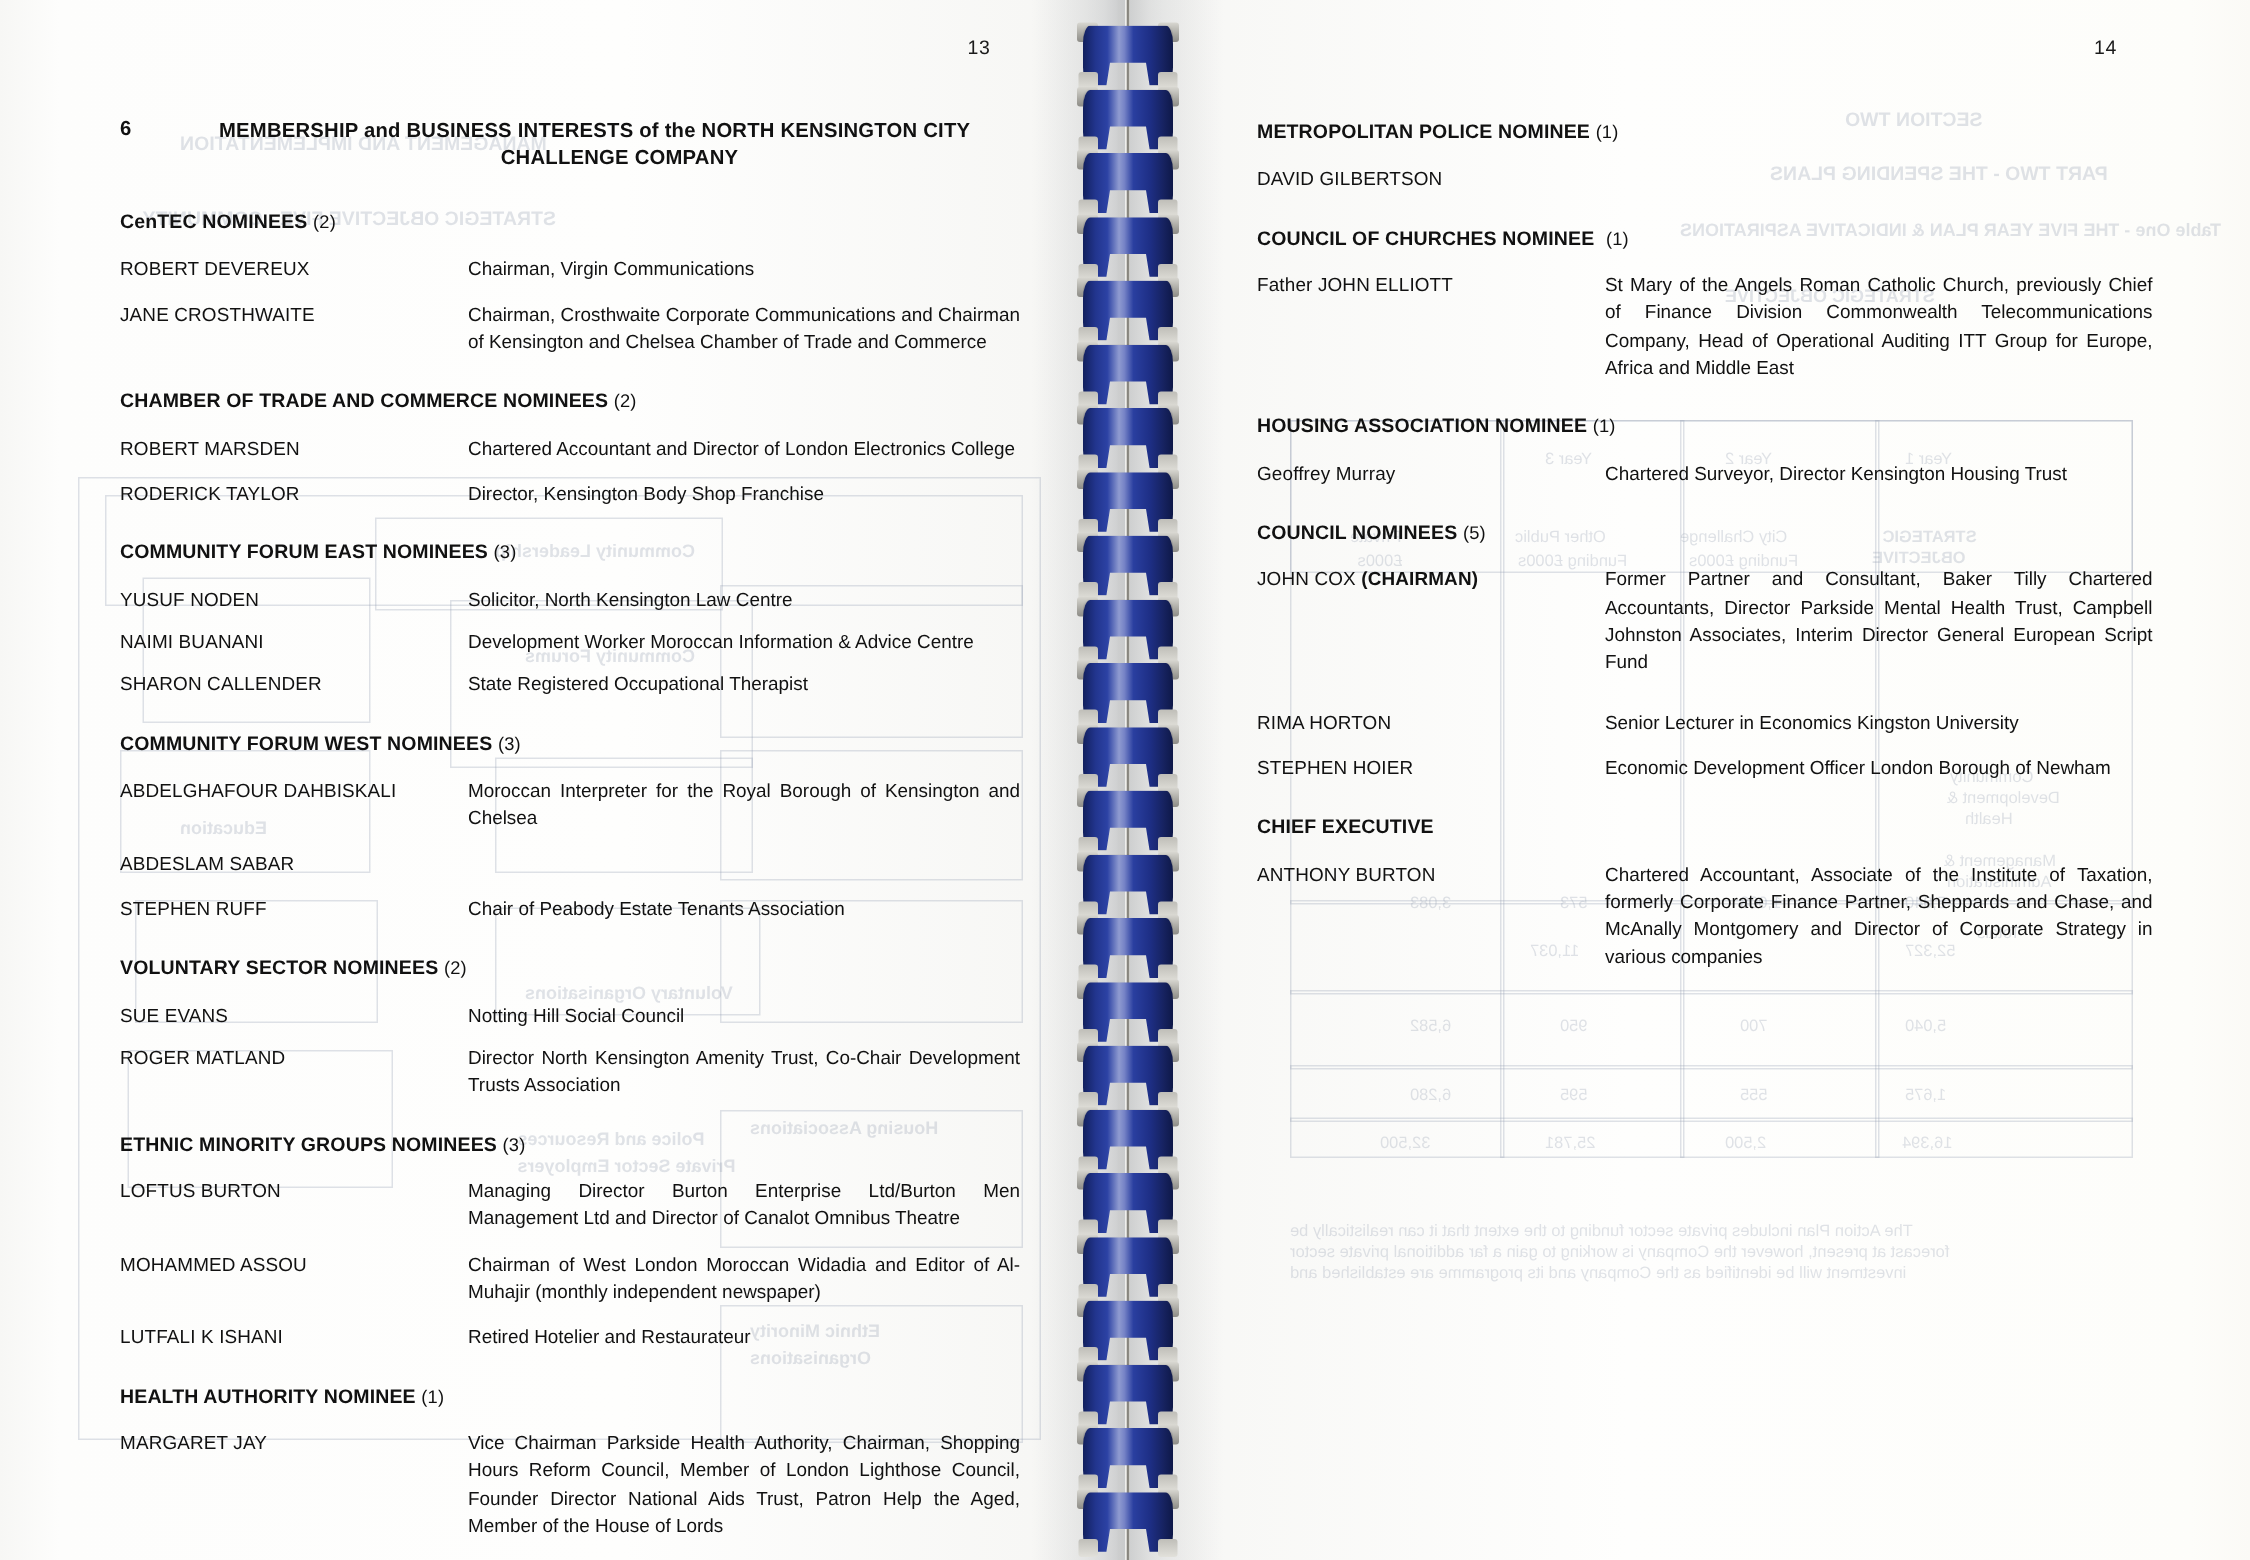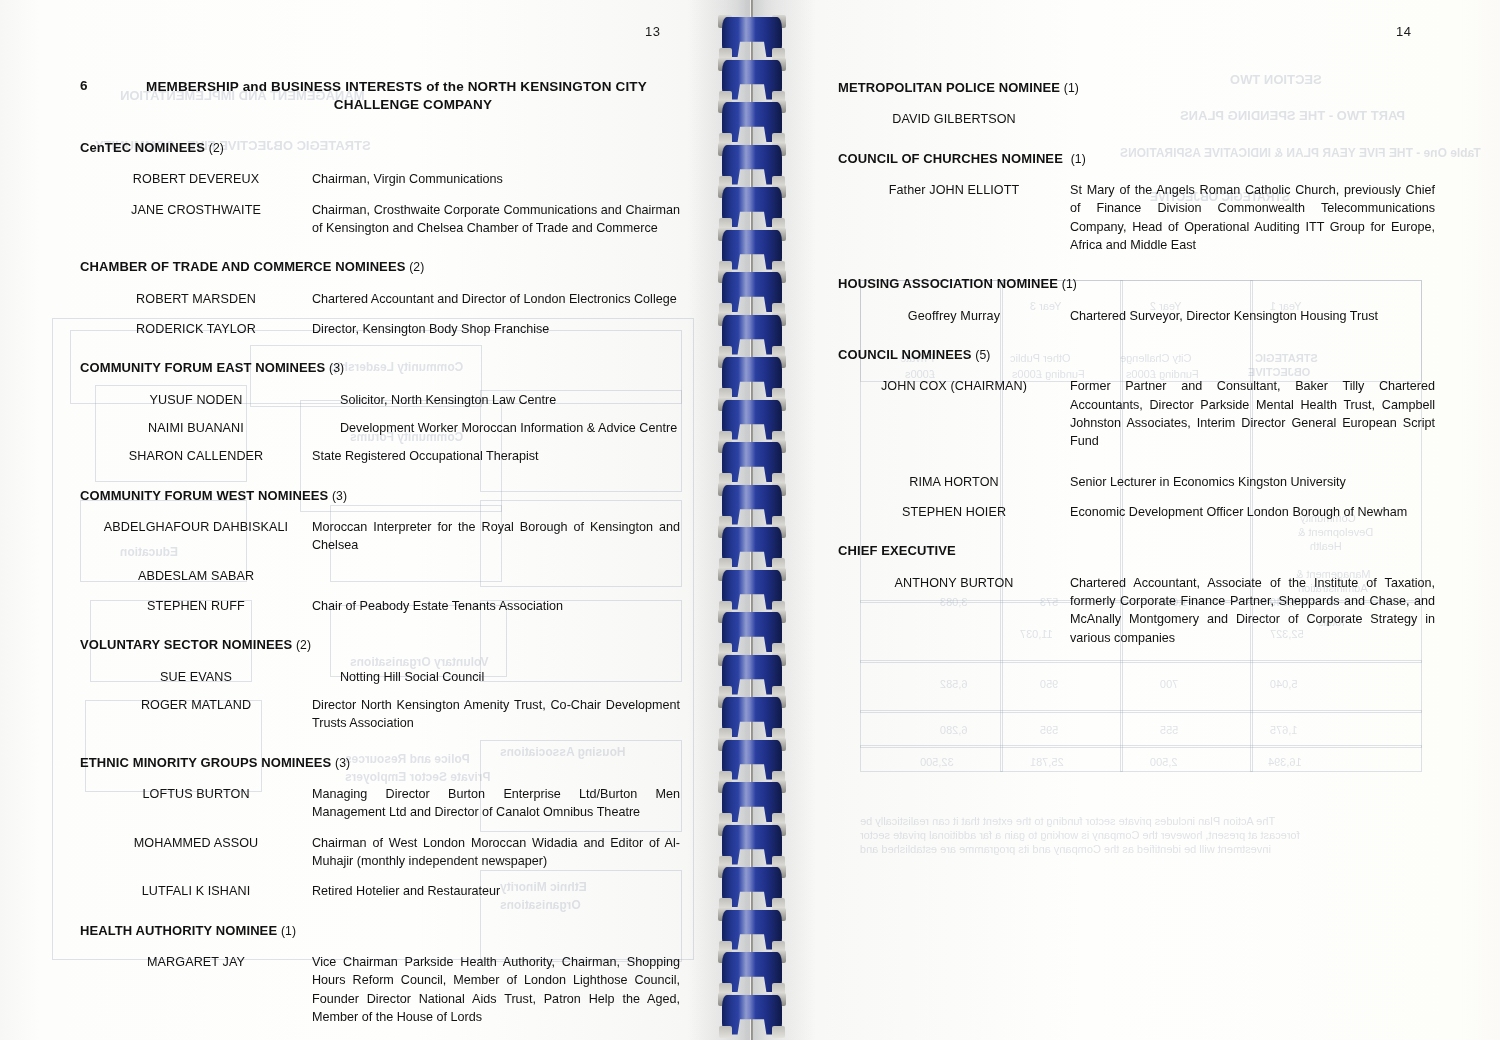--- a/index.html
+++ b/index.html
@@ -201,31 +201,30 @@
     align-items: flex-start;
     margin-bottom: 12px;
   }
   .person .pname {
     flex: 0 0 232px;
     width: 232px;
     font-size: 12.6px;
     line-height: 1.45;
     letter-spacing: .1px;
     padding-top: 0px;
-    text-align: center;
-  }
-  .person .pname .bold { font-weight: 400; }
+  }
+  .person .pname .bold { font-weight: 700; }
   .person .prole {
     flex: 1;
     font-size: 12.6px;
     line-height: 1.46;
     text-align: justify;
     text-justify: inter-word;
   }
-  .person.tight { margin-bottom: 10px; gap: 28px; }
+  .person.tight { margin-bottom: 10px; }
   .gap-after { margin-bottom: 22px; }
 
   .section-block { margin-bottom: 4px; }
   .section-block.sp { margin-top: 20px; }
 </style>
 </head>
 <body>
 
 <div class="scan">
 

